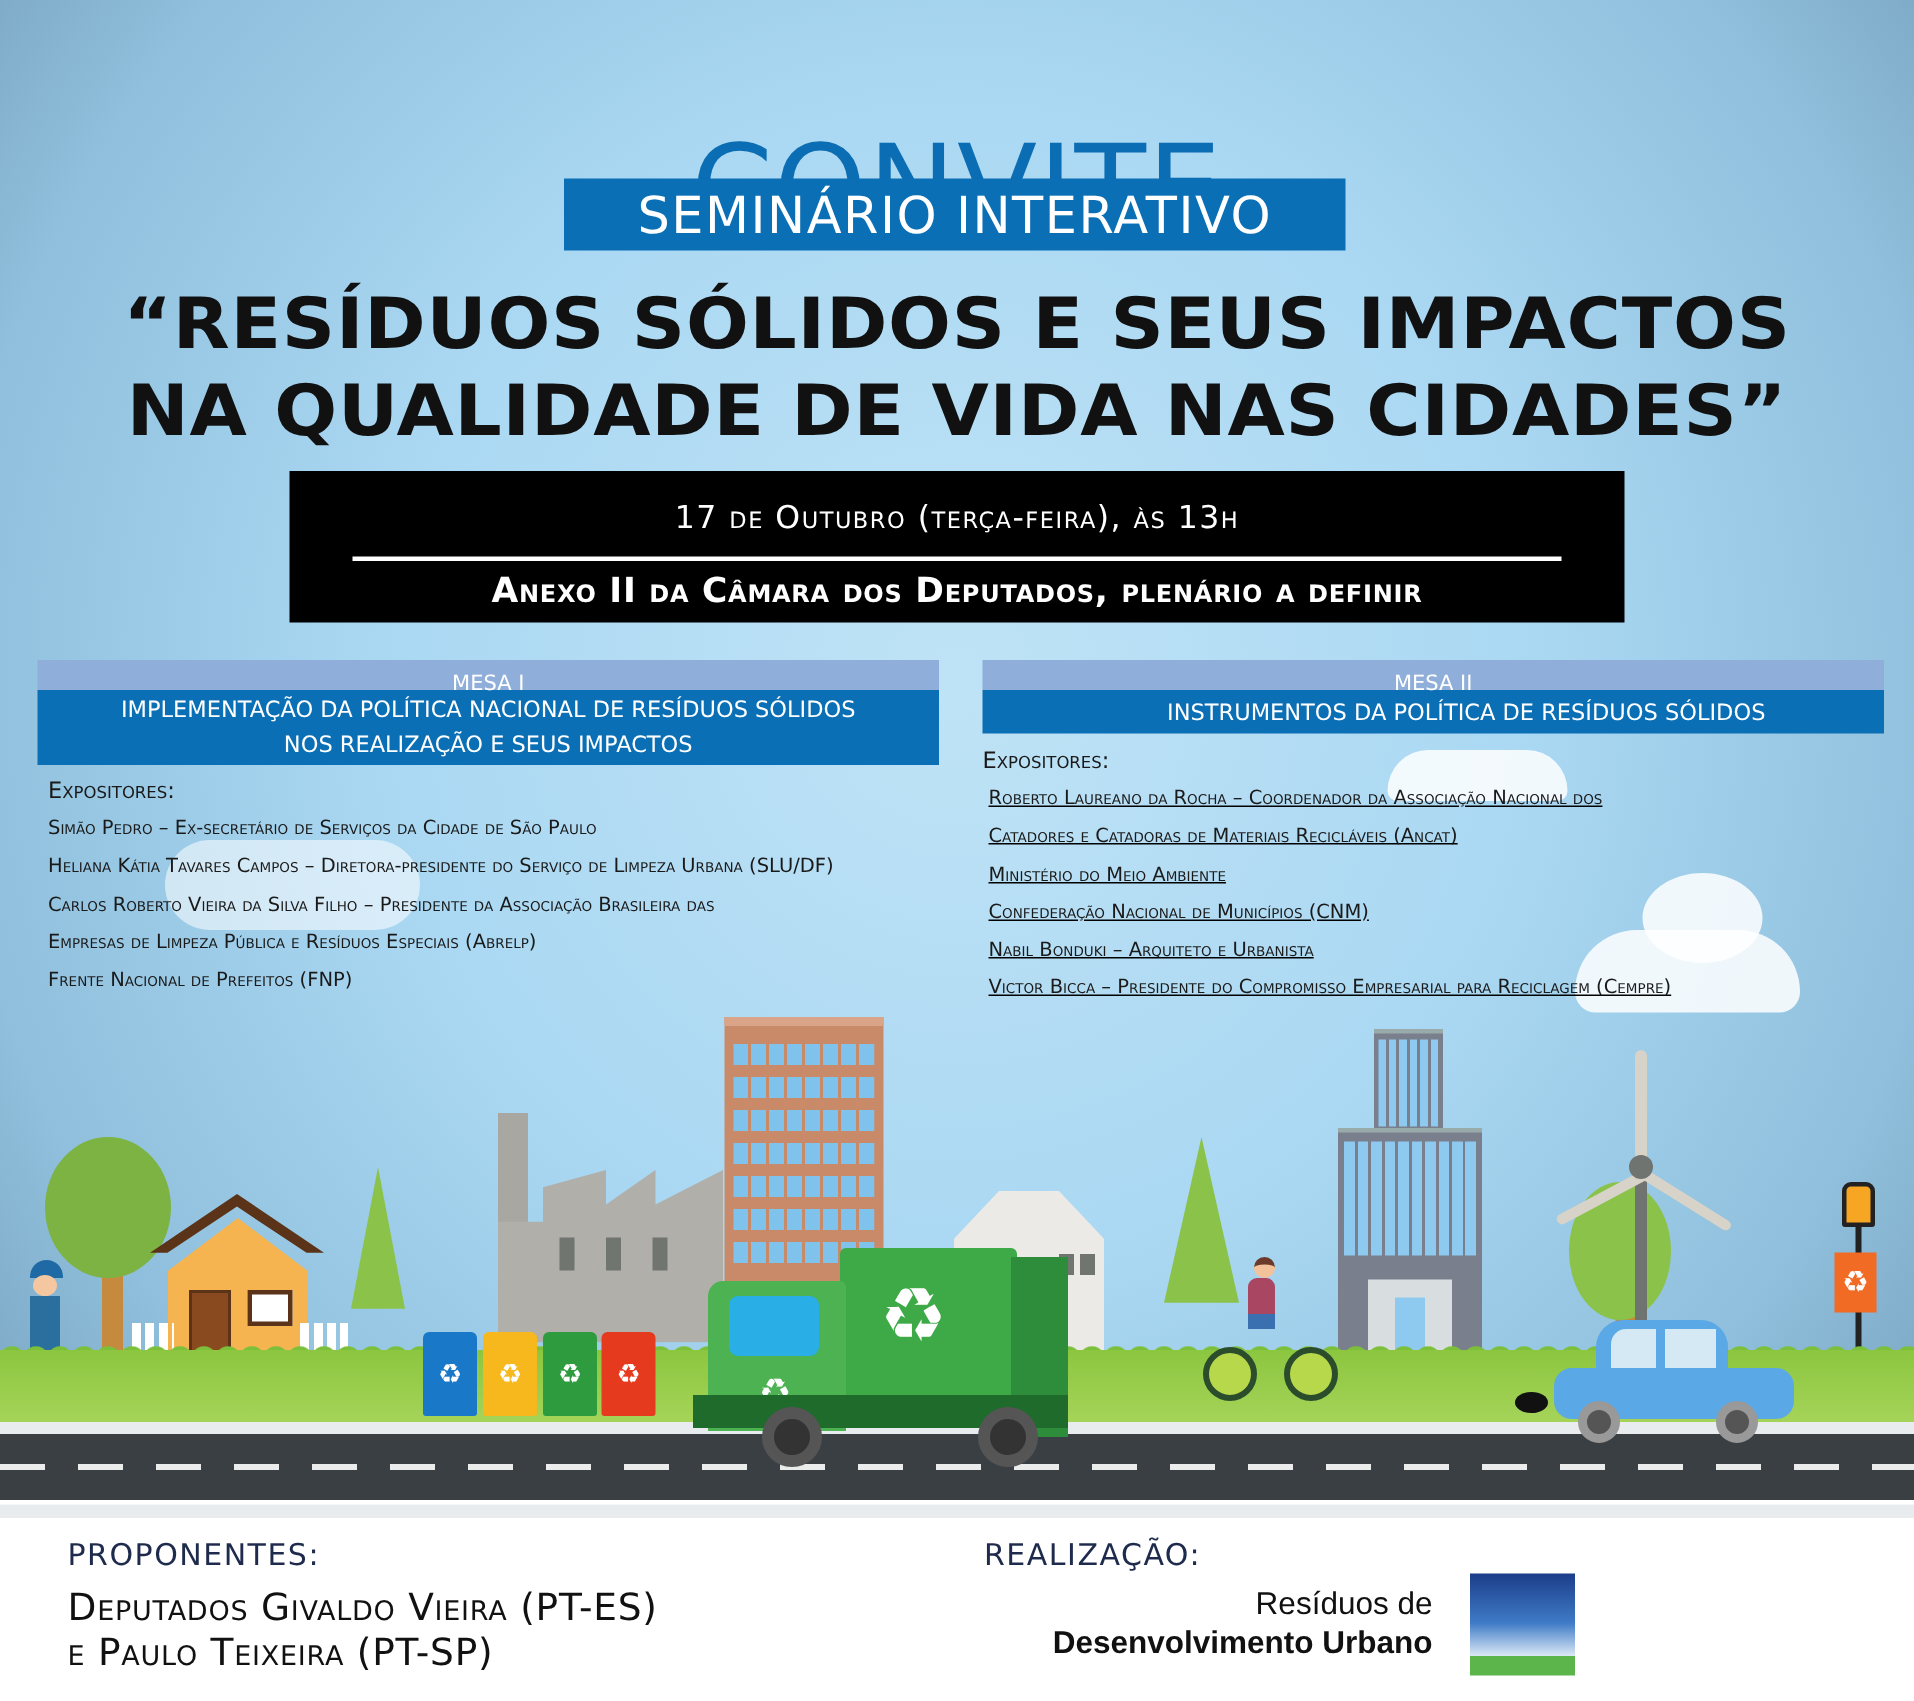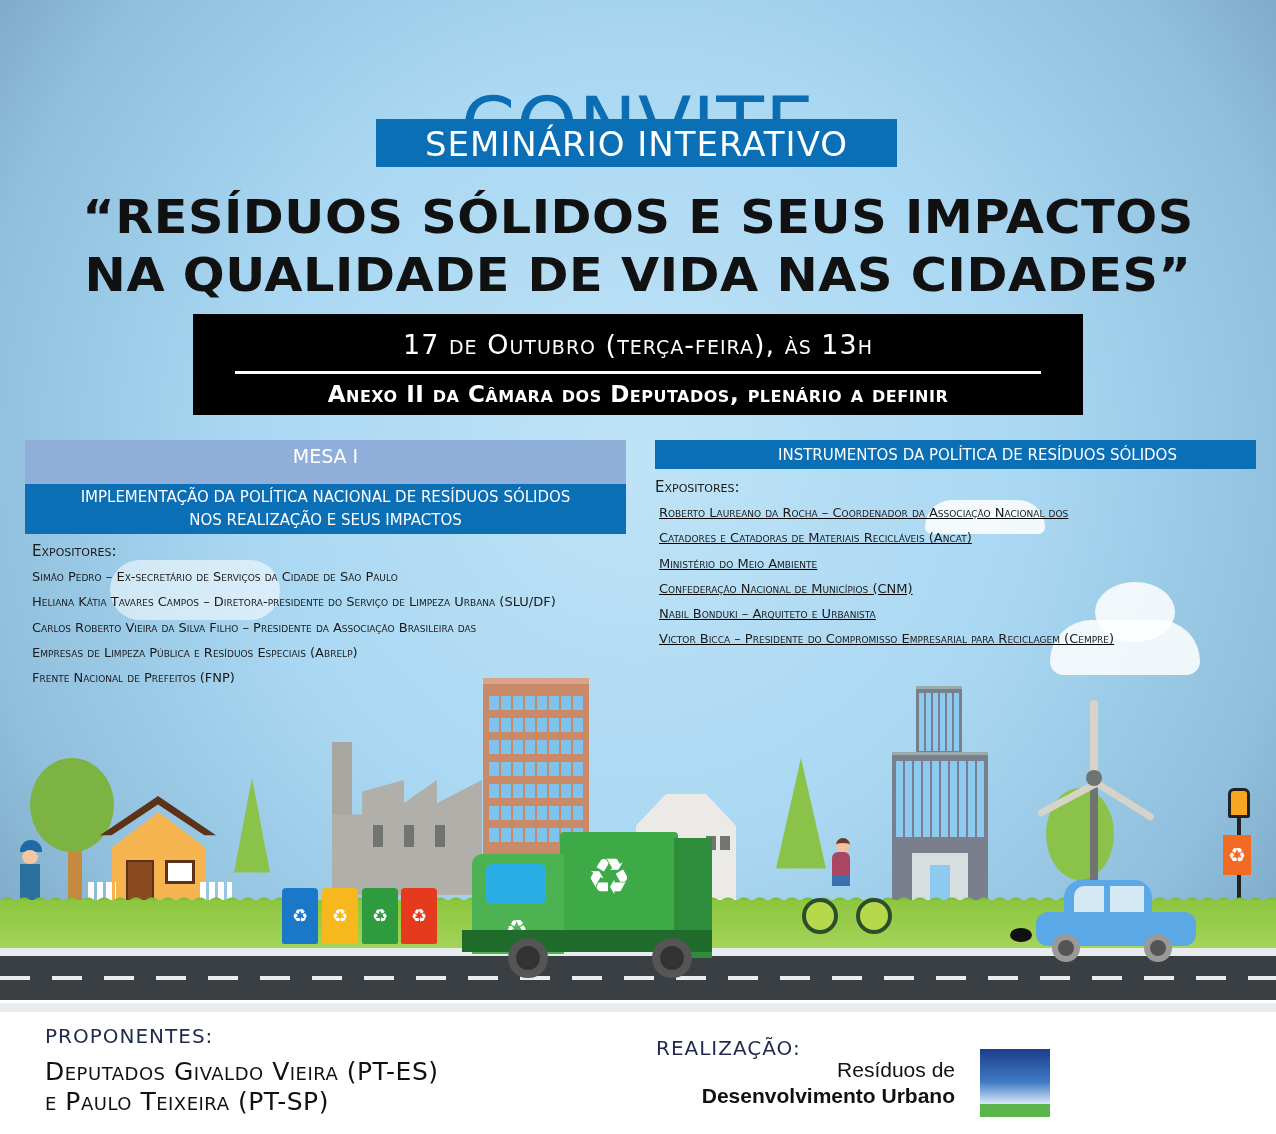--- a/index.html
+++ b/index.html
@@ -11,27 +11,27 @@
 
   
   .convite { position: absolute; left: 0; width: 1276px; top: 52px; text-align: center;
     font-size: 78px; color: #0b6db3; letter-spacing: 1px; font-family: "DejaVu Sans", sans-serif; font-weight: normal; line-height: 78px; margin-top: 35px; }
   .seminario { position: absolute; left: 376px; top: 119px; width: 521px; height: 48px; background: #0a6fb5;
     color: #fff; font-size: 34px; text-align: center; line-height: 50px; letter-spacing: 1px; font-family: "DejaVu Sans", sans-serif; }
   .title { position: absolute; left: 0; width: 1276px; top: 188px; text-align: center; color: #111;
     font-family: "DejaVu Sans", sans-serif; font-weight: bold; font-size: 47px; line-height: 58px; transform: scaleX(1.05); transform-origin: center; letter-spacing: 0.5px;}
 
   .datebox { position: absolute; left: 193px; top: 314px; width: 890px; height: 101px; background: #000; color: #fff; text-align: center; }
-  .datebox .l1 { font-size: 27px; line-height: 30px; padding-top: 16px; font-variant: small-caps; font-family: "DejaVu Sans", sans-serif; letter-spacing: 1px; }
+  .datebox .l1 { font-size: 21px; line-height: 30px; padding-top: 16px; font-variant: small-caps; font-family: "DejaVu Sans", sans-serif; letter-spacing: 1px; }
   .datebox .rule { width: 806px; height: 3px; background: #fff; margin: 11px auto 0 auto; }
   .datebox .l2 { font-size: 23px; line-height: 24px; padding-top: 8px; font-variant: small-caps; font-family: "DejaVu Sans", sans-serif; font-weight: bold; letter-spacing: 0.5px; }
 
   
   .mesa { position: absolute; }
-  .mesa .hdr { background: #8faed9; color: #fff; text-align: center; height: 44px; line-height: 33px; font-size: 19px; font-family: "DejaVu Sans", sans-serif; }
+  .mesa .hdr { background: #8faed9; color: #fff; text-align: center; height: 20px; line-height: 33px; font-size: 14px; font-family: "DejaVu Sans", sans-serif; }
   .mesa .sub { background: #0a6fb5; color: #fff; text-align: center; font-size: 15px; line-height: 23px; font-family: "DejaVu Sans", sans-serif; }
   .mesa .expo { font-size: 15px; color: #1a1a1a; font-variant: small-caps; font-family: "DejaVu Sans", sans-serif; margin-top: 8px; margin-left: 10px; }
   .mesa ul { list-style: none; margin-left: 10px; margin-top: 4px; }
   .mesa li { font-size: 13px; line-height: 25.3px; color: #1a1a1a; font-variant: small-caps; font-family: "DejaVu Sans", sans-serif; white-space: nowrap; }
   .mesa1 { left: 25px; top: 440px; width: 601px; }
   .mesa1 .sub { height: 50px; padding-top: 2px; }
   .mesa2 { left: 655px; top: 440px; width: 601px; }
   .mesa2 .sub { height: 29px; line-height: 31px; padding-left: 44px; }
   .mesa2 .expo { margin-top: 9px; margin-left: 0; }
   .mesa2 ul { margin-left: 4px; text-decoration: underline; }
@@ -51,21 +51,21 @@
   .road .dash { position: absolute; top: 20px; left: 0; width: 1276px; height: 4px;
     background: repeating-linear-gradient(90deg, #fff 0 30px, transparent 30px 52px); opacity: 0.9; }
   .curb { position: absolute; left: 0; top: 330px; width: 1276px; height: 12px; background: #e8ecef; border-top: 3px solid #fff; }
 
   .abs { position: absolute; }
 
   
   .footer { position: absolute; left: 0; top: 1012px; width: 1276px; height: 122px; background: #fff; }
   .prop-label { position: absolute; left: 45px; top: 1024px; font-size: 20px; color: #1f2b4d; letter-spacing: 1px; font-family: "DejaVu Sans", sans-serif; }
   .prop-names { position: absolute; left: 45px; top: 1057px; font-size: 25px; line-height: 30px; color: #111; font-variant: small-caps; font-family: "DejaVu Sans", sans-serif; letter-spacing: 0.5px;}
-  .real-label { position: absolute; left: 656px; top: 1024px; font-size: 20px; color: #1f2b4d; letter-spacing: 1px; font-family: "DejaVu Sans", sans-serif; margin-top: 12px; }
+  .real-label { position: absolute; left: 656px; top: 1024px; font-size: 20px; color: #1f2b4d; letter-spacing: 1px; font-family: "DejaVu Sans", sans-serif; }
   .cdu { position: absolute; left: 640px; width: 315px; top: 1057px; text-align: right; color: #111; font-size: 21px; line-height: 26px; }
   .cdu .b { font-weight: bold; }
   .logo { position: absolute; left: 980px; top: 1049px; width: 262px; height: 68px; }
   .logo .blue { position: absolute; left: 0; top: 0; width: 70px; height: 55px; background: linear-gradient(180deg, #1c3d8a 0%, #3f7bc6 60%, #dbe9f7 100%); }
   .logo .bluegreen { position: absolute; left: 0; top: 55px; width: 70px; height: 13px; background: #5bb54a; }
   .logo .green { position: absolute; left: 73px; top: 0; width: 189px; height: 68px; background: #5bb54a; color: #fff; font-size: 23px; line-height: 25px; padding: 9px 0 0 12px; font-family: "Liberation Sans", sans-serif; }
 </style>
 </head>
 <body>
 
@@ -99,20 +99,21 @@
     <ul>
       <li>Simão Pedro – Ex-secretário de Serviços da Cidade de São Paulo</li>
       <li>Heliana Kátia Tavares Campos – Diretora-presidente do Serviço de Limpeza Urbana (SLU/DF)</li>
       <li>Carlos Roberto Vieira da Silva Filho – Presidente da Associação Brasileira das</li>
       <li>Empresas de Limpeza Pública e Resíduos Especiais (Abrelp)</li>
       <li>Frente Nacional de Prefeitos (FNP)</li>
     </ul>
   </div>
 
   <div class="mesa mesa2">
+    <div class="hdr">MESA II</div>
     <div class="sub">INSTRUMENTOS DA POLÍTICA DE RESÍDUOS SÓLIDOS</div>
     <div class="expo">Expositores:</div>
     <ul>
       <li>Roberto Laureano da Rocha – Coordenador da Associação Nacional dos</li>
       <li>Catadores e Catadoras de Materiais Recicláveis (Ancat)</li>
       <li>Ministério do Meio Ambiente</li>
       <li>Confederação Nacional de Municípios (CNM)</li>
       <li>Nabil Bonduki – Arquiteto e Urbanista</li>
       <li>Victor Bicca – Presidente do Compromisso Empresarial para Reciclagem (Cempre)</li>
     </ul>

